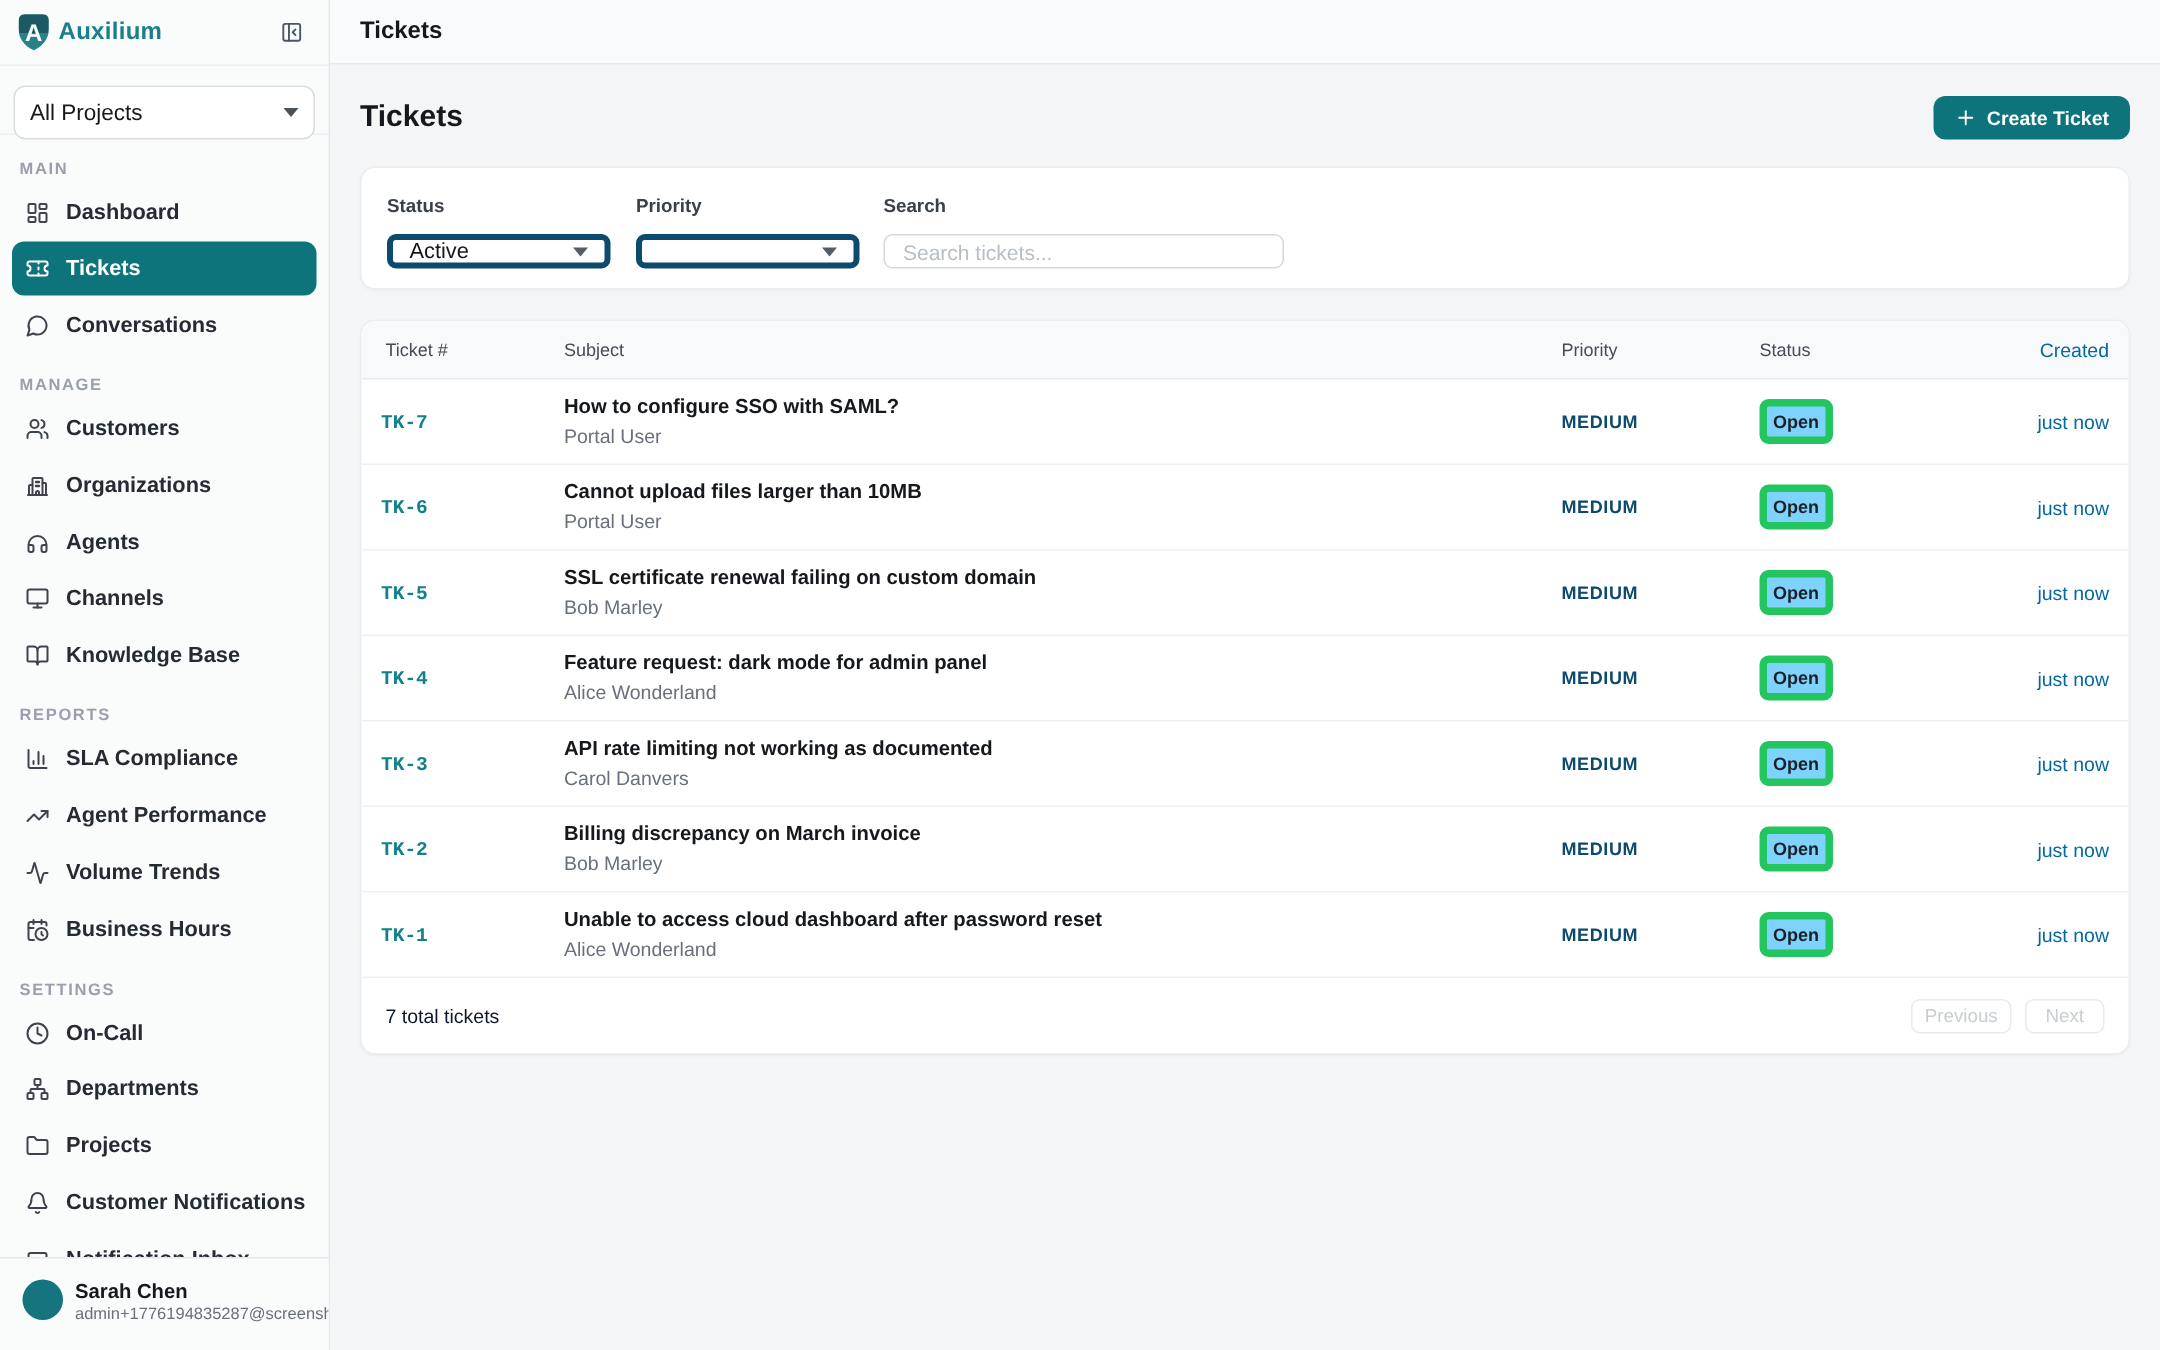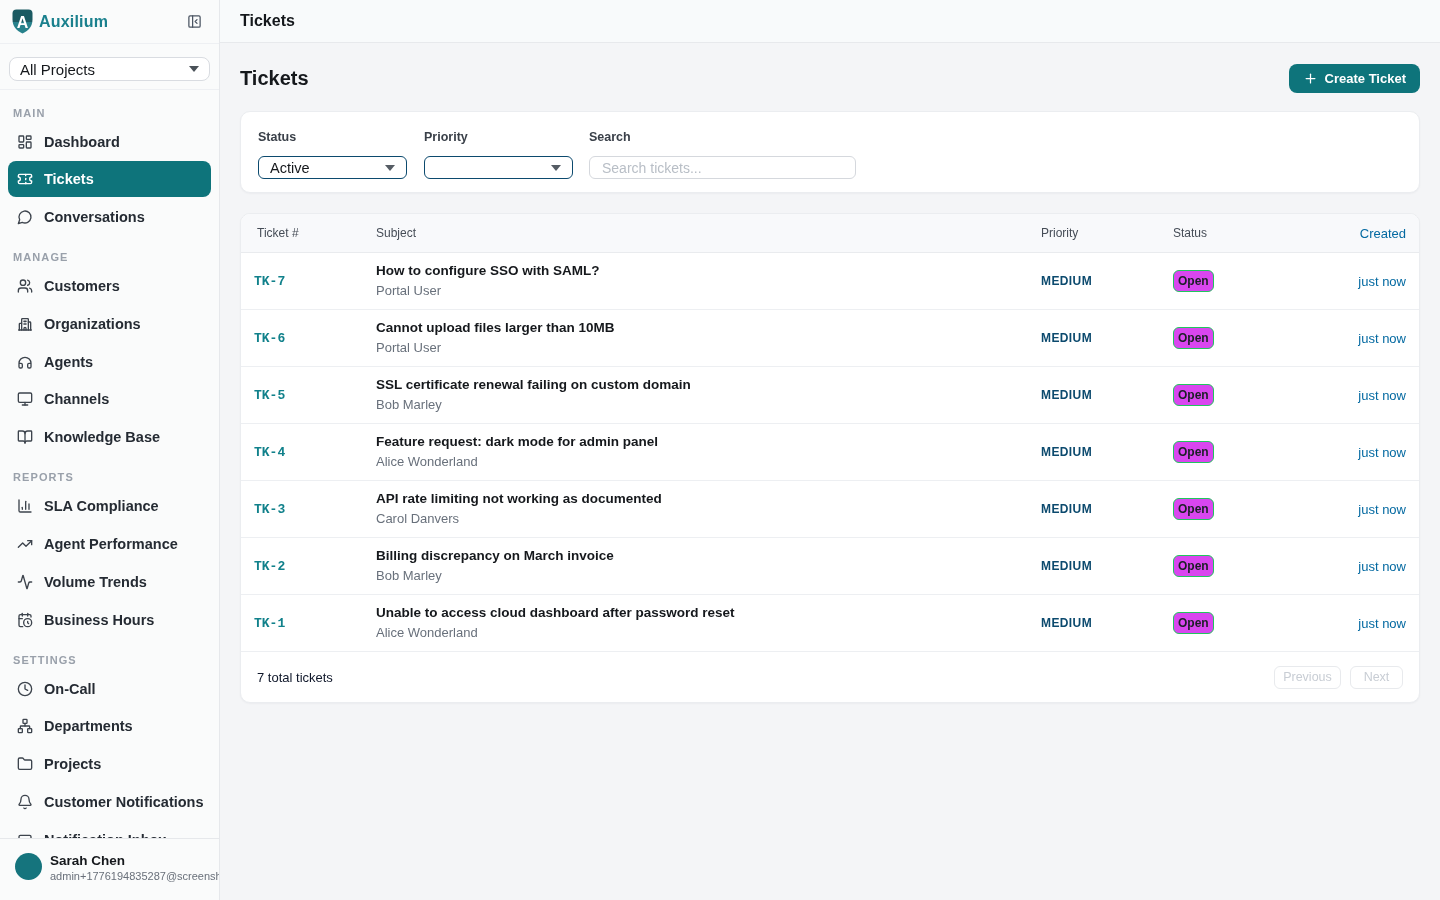--- a/index.html
+++ b/index.html
@@ -3,21 +3,21 @@
 <meta charset="utf-8">
 <title>Tickets</title>
 <style>
 * { margin:0; padding:0; box-sizing:border-box; }
 html,body { width:1440px; height:900px; overflow:hidden; }
 body { font-family:"Liberation Sans", sans-serif; background:#f4f5f7; color:#15181c; }
 .sidebar { position:fixed; left:0; top:0; width:220px; height:900px; background:#fafbfb; border-right:1px solid #e6e8eb; display:flex; flex-direction:column; }
 .sb-head { height:44px; border-bottom:1px solid #eef0f3; display:flex; align-items:center; padding:0 17px 0 12px; flex:none; }
 .sb-head .logoname { font-size:16px; font-weight:700; color:#1a808d; margin-left:5px; flex:1; letter-spacing:.2px; }
 .sb-proj { height:46px; border-bottom:1px solid #eef0f3; padding:13px 9px 9px; flex:none; }
-.proj-box { height:24px; border:1px solid #d9dce1; border-radius:8px; background:#fff; display:flex; align-items:center; padding:0 10px; }
+.proj-box { height:36px; border:1px solid #d9dce1; border-radius:8px; background:#fff; display:flex; align-items:center; padding:0 10px; }
 .proj-box span { font-size:15px; font-weight:500; color:#15181c; flex:1; }
 .caret { width:0; height:0; border-left:5px solid transparent; border-right:5px solid transparent; border-top:6px solid #4a5158; }
 .sb-nav { flex:1 1 auto; overflow:hidden; padding:14.5px 8px 0; }
 .nav-lbl { font-size:11px; font-weight:700; letter-spacing:1.1px; color:#99a0aa; line-height:17px; padding:0 5px; margin:14px 0 2px; }
 .nav-lbl:first-child { margin-top:0; }
 .nav-item { height:36px; margin-bottom:1.8px; display:flex; align-items:center; gap:11px; padding:0 9px; border-radius:8px; font-size:14.5px; font-weight:600; color:#252b33; white-space:nowrap; }
 .nav-item svg { flex:none; stroke:#3d444d; }
 .nav-item.active { background:#0e747b; color:#fff; }
 .nav-item.active svg { stroke:#fff; }
 .sb-user { flex:none; height:62px; border-top:1px solid #e6e8eb; background:#fafbfb; padding:14px 0 0 15px; display:flex; }
@@ -28,39 +28,39 @@
 .main { margin-left:220px; }
 .topbar { height:43px; background:#f8fafb; border-bottom:1px solid #e7e9ec; display:flex; align-items:center; padding:0 20px; }
 .topbar h2 { font-size:16px; font-weight:700; color:#15181c; }
 .content { padding:20px; }
 .page-head { display:flex; align-items:center; justify-content:space-between; height:30px; }
 .page-head h1 { font-size:20px; font-weight:700; color:#15181c; }
 .btn-primary { height:29px; background:#0e747b; color:#fff; border:none; border-radius:8px; font-family:inherit; font-size:13px; font-weight:600; display:flex; align-items:center; gap:7px; padding:0 14px; }
 .card { background:#fff; border:1px solid #ebedf0; border-radius:10px; box-shadow:0 1px 2px rgba(16,24,40,.04); }
 .filter-card { margin-top:18px; height:82px; padding:17px 17px 0; display:flex; gap:17px; }
 .f-label { font-size:12.5px; font-weight:700; color:#3a4049; line-height:17px; margin-bottom:10px; }
-.sel { height:23px; border:1px solid #0c4a6e; border-radius:6px; background:#fff; display:flex; align-items:center; padding:0 11px; }
+.sel { height:23px; border:4px solid #0c4a6e; border-radius:6px; background:#fff; display:flex; align-items:center; padding:0 11px; }
 .sel span { flex:1; font-size:14.5px; color:#15181c; }
 .sel .caret { border-top-color:#555c64; }
 .f-status .sel { width:149px; }
 .f-priority { margin-left:0; }
 .f-priority .sel { width:149px; }
 .f-search input { width:267px; height:23px; border:1px solid #d5d8dd; border-radius:6px; padding:0 12px; font-family:inherit; font-size:14px; color:#15803d; }
 .f-search input::placeholder { color:#b8bec6; }
 .f-priority { margin-right:-1px; }
 .table-card { margin-top:20px; overflow:hidden; padding:0; }
 .trow { display:grid; grid-template-columns:119px 665px 132px 150px 83px; padding:0 15px 0 16px; align-items:center; }
 .thead { height:39px; background:#f8f9fb; border-bottom:1px solid #e9ebee; font-size:12px; font-weight:500; color:#454c56; }
 .thead .c-created { text-align:right; }
 .tr { height:57px; border-bottom:1px solid #edeff2; }
 .tk { font-family:"Liberation Mono", monospace; font-size:13px; font-weight:700; color:#11818b; margin-left:-3px; }
 .subj b { display:block; font-size:13.5px; font-weight:700; color:#15181c; line-height:20px; }
 .subj span { display:block; font-size:13px; color:#68707b; line-height:20px; }
 .pri { font-size:12px; font-weight:700; letter-spacing:.4px; color:#0c4a6e; }
-.badge { display:inline-block; border:1px solid #22c55e; background:#d946ef; border-radius:6px; font-size:12px; font-weight:700; color:#1b1f26; padding:2px 4px; line-height:16px; }
+.badge { display:inline-block; border:5px solid #22c55e; background:#7dd3fc; border-radius:6px; font-size:12px; font-weight:700; color:#1b1f26; padding:2px 4px; line-height:16px; }
 .c-created { text-align:right; font-size:13px; color:#0369a1; }
 .tfoot { height:50px; display:flex; align-items:center; justify-content:space-between; padding:0 16px; }
 .tfoot .cnt { font-size:13px; color:#0f172a; }
 .pag { display:flex; gap:9px; }
 .pag button { height:23px; padding:0; background:#fff; border:1px solid #e8eaed; border-radius:6px; font-family:inherit; font-size:12.5px; color:#c8cdd4; text-align:center; }
 .pag .b-prev { width:67px; }
 .pag .b-next { width:53px; }
 </style>
 </head>
 <body>

